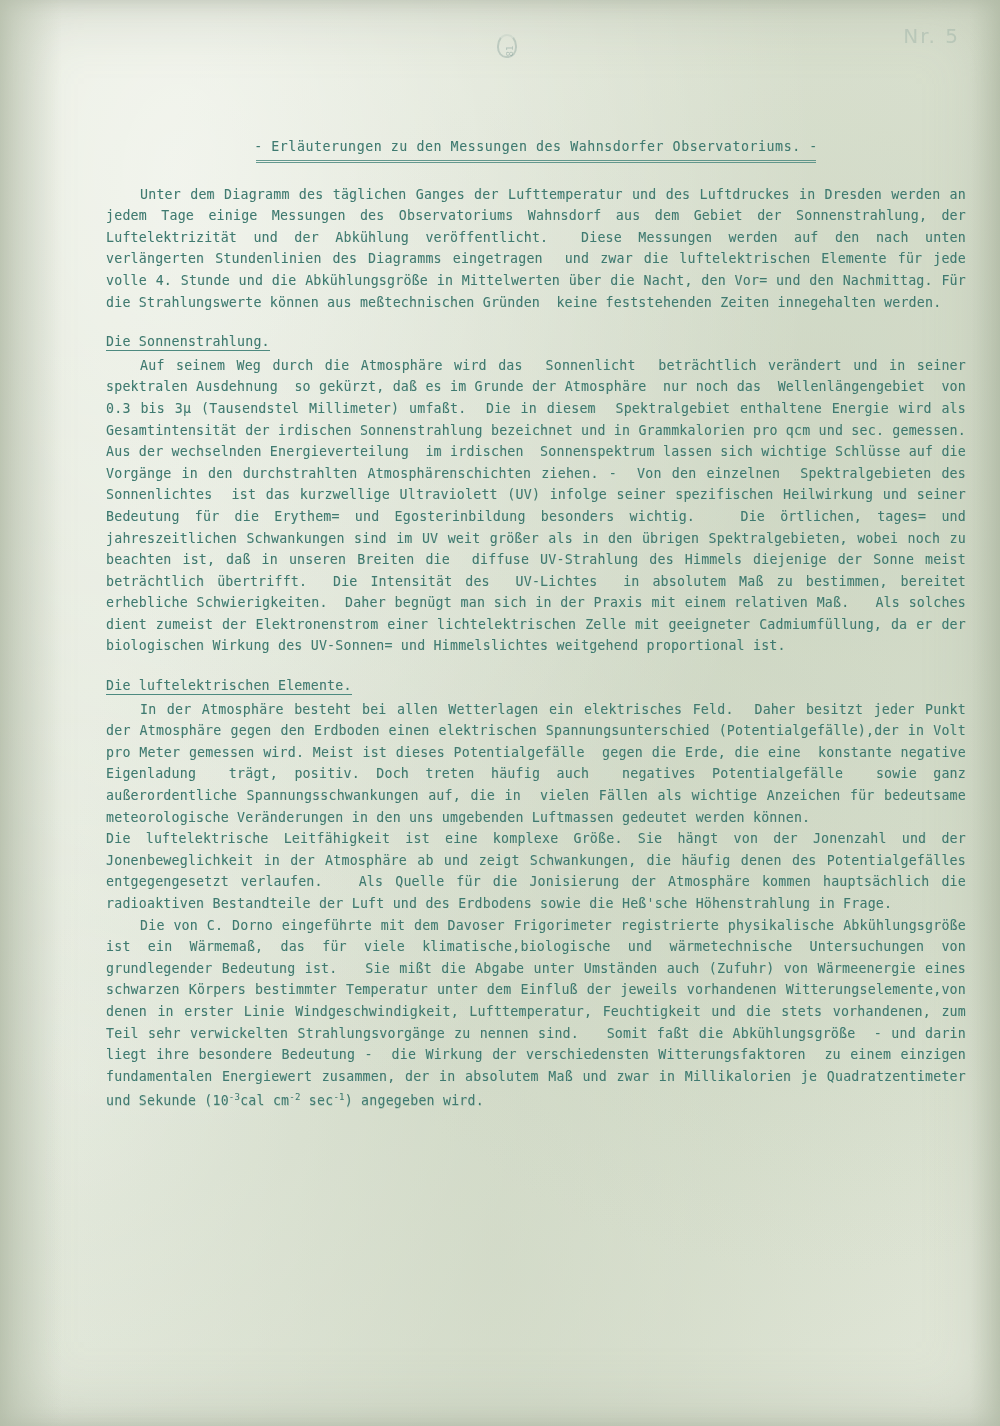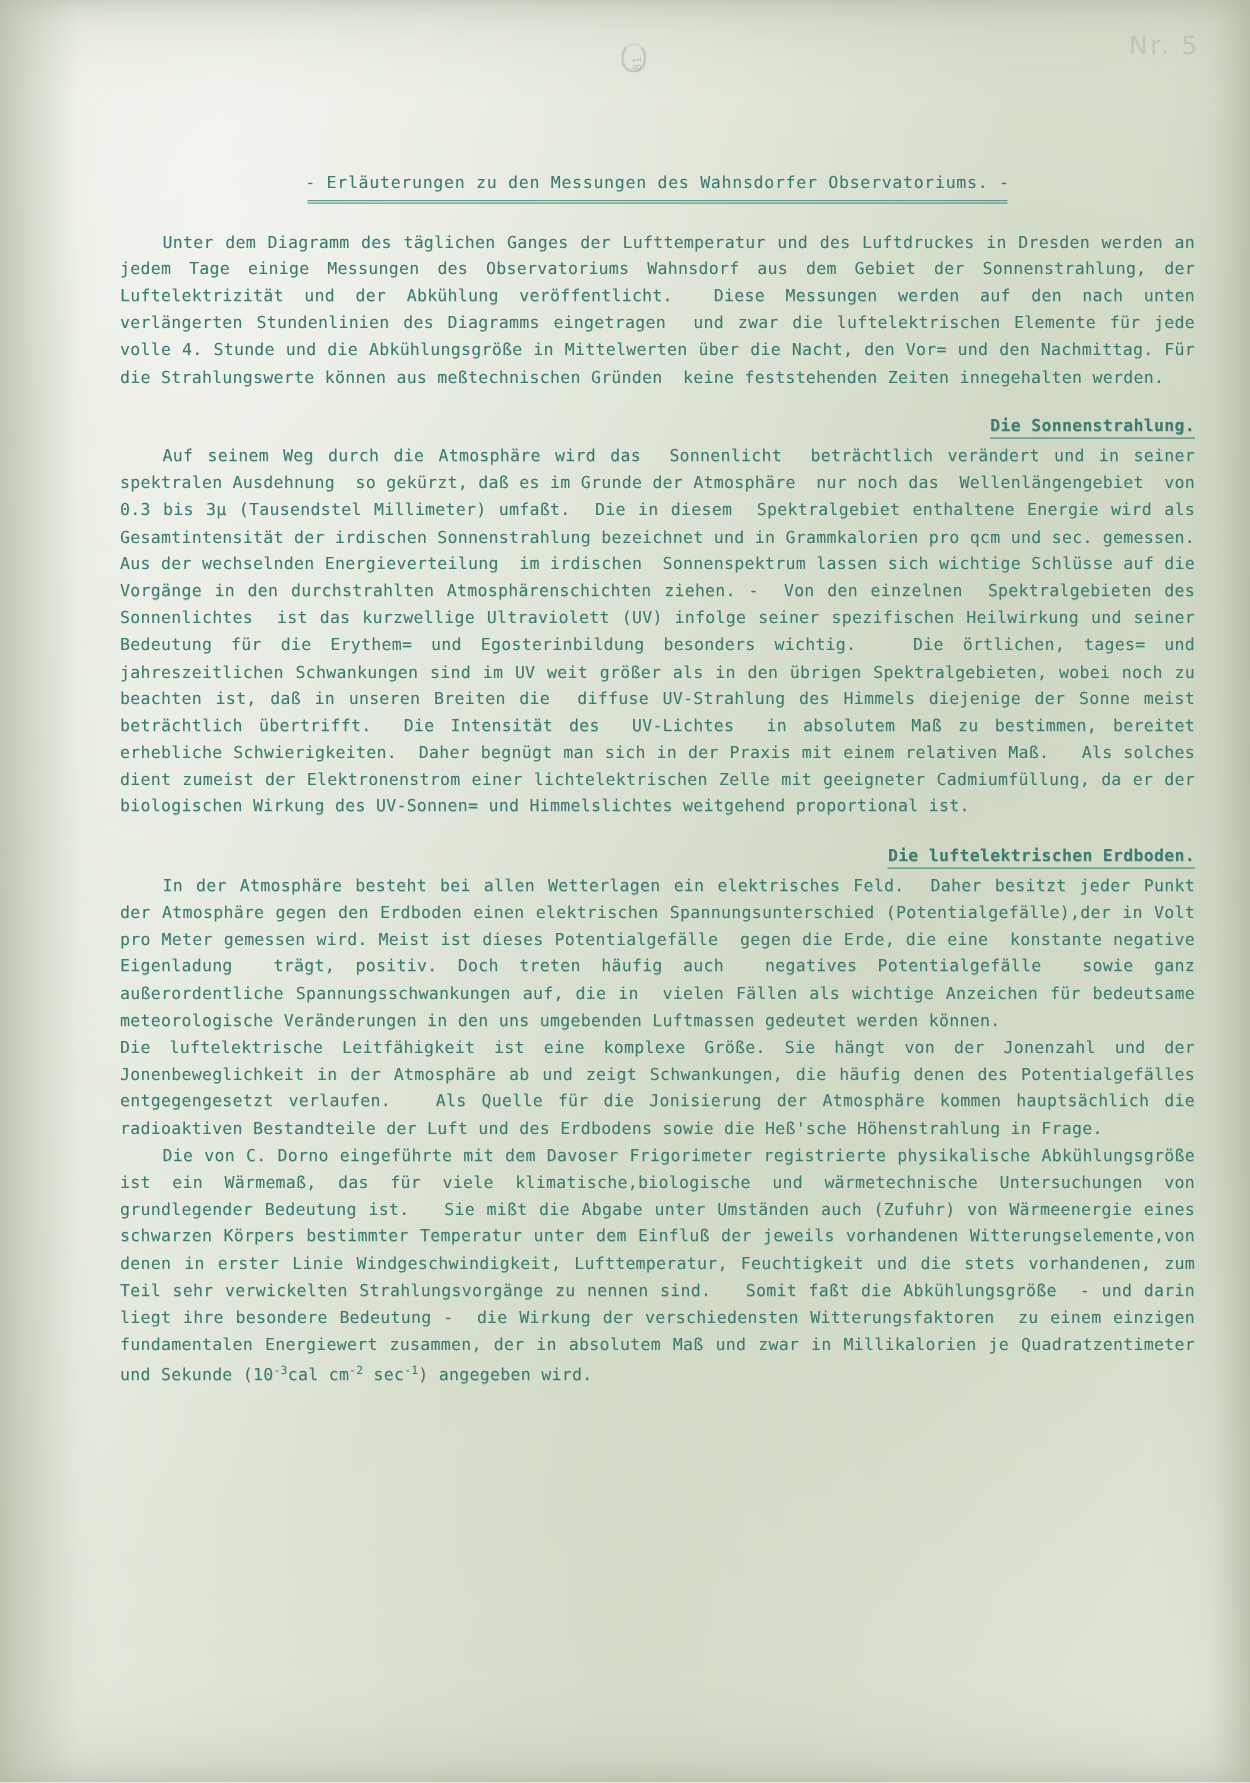--- a/index.html
+++ b/index.html
@@ -83,21 +83,21 @@
     top: 46px;
     left: 505px;
     font-size: 9px;
     color: rgba(120,150,145,0.45);
     transform: rotate(-90deg);
     pointer-events: none;
   }
 
   .content {
     position: absolute;
-    left: 96px;
+    left: 106px;
     top: 136px;
     width: 860px;
     font-size: 13.2px;
     line-height: 21.6px;
     letter-spacing: 0.25px;
   }
 
   .doc-title {
     text-align: center;
     margin: 0 0 2px 0;
@@ -115,24 +115,24 @@
 
   p.para {
     margin: 0 0 0 0;
     text-align: justify;
     text-justify: inter-word;
     white-space: pre-wrap;
   }
   p.para.indent { text-indent: 34px; }
 
   .section-head {
-    text-align: right;
+    text-align: left;
     margin: 18px 0 2px 0;
     font-size: 13.2px;
-    font-weight: bold;
+    font-weight: normal;
   }
   .section-head span {
     border-bottom: 1px solid #4d8a80;
     padding-bottom: 1px;
   }
 
   sup { font-size: 0.68em; vertical-align: super; }
 
   
   .content { text-shadow: 0.3px 0.2px 0 rgba(63,122,112,0.25); }
@@ -156,20 +156,20 @@
   <div class="content">
 
     <h1 class="doc-title">- Erläuterungen zu den Messungen des Wahnsdorfer Observatoriums. -</h1>
     <div class="title-rule"></div>
 
     <p class="para indent">Unter dem Diagramm des täglichen Ganges der Lufttemperatur und des Luftdruckes in Dresden werden an jedem Tage einige Messungen des Observatoriums Wahnsdorf aus dem Gebiet der Sonnenstrahlung, der Luftelektrizität und der Abkühlung veröffentlicht.  Diese Messungen werden auf den nach unten verlängerten Stundenlinien des Diagramms eingetragen  und zwar die luftelektrischen Elemente für jede volle 4. Stunde und die Abkühlungsgröße in Mittelwerten über die Nacht, den Vor= und den Nachmittag. Für die Strahlungswerte können aus meßtechnischen Gründen  keine feststehenden Zeiten innegehalten werden.</p>
 
     <h2 class="section-head"><span>Die Sonnenstrahlung.</span></h2>
     <p class="para indent">Auf seinem Weg durch die Atmosphäre wird das  Sonnenlicht  beträchtlich verändert und in seiner  spektralen Ausdehnung  so gekürzt, daß es im Grunde der Atmosphäre  nur noch das  Wellenlängengebiet  von 0.3 bis 3µ (Tausendstel Millimeter) umfaßt.  Die in diesem  Spektralgebiet enthaltene Energie wird als Gesamtintensität der irdischen Sonnenstrahlung bezeichnet und in Grammkalorien pro qcm und sec. gemessen.  Aus der wechselnden Energieverteilung  im irdischen  Sonnenspektrum lassen sich wichtige Schlüsse auf die Vorgänge in den durchstrahlten Atmosphärenschichten ziehen. -  Von den einzelnen  Spektralgebieten des Sonnenlichtes  ist das kurzwellige Ultraviolett (UV) infolge seiner spezifischen Heilwirkung und seiner Bedeutung für die Erythem= und Egosterinbildung besonders wichtig.   Die örtlichen, tages= und jahreszeitlichen Schwankungen sind im UV weit größer als in den übrigen Spektralgebieten, wobei noch zu beachten ist, daß in unseren Breiten die  diffuse UV-Strahlung des Himmels diejenige der Sonne meist beträchtlich übertrifft.  Die Intensität des  UV-Lichtes  in absolutem Maß zu bestimmen, bereitet  erhebliche Schwierigkeiten.  Daher begnügt man sich in der Praxis mit einem relativen Maß.   Als solches dient zumeist der Elektronenstrom einer lichtelektrischen Zelle mit geeigneter Cadmiumfüllung, da er der biologischen Wirkung des UV-Sonnen= und Himmelslichtes weitgehend proportional ist.</p>
 
-    <h2 class="section-head"><span>Die luftelektrischen Erdboden.</span></h2>
+    <h2 class="section-head"><span>Die luftelektrischen Elemente.</span></h2>
     <p class="para indent">In der Atmosphäre besteht bei allen Wetterlagen ein elektrisches Feld.  Daher besitzt jeder Punkt der Atmosphäre gegen den Erdboden einen elektrischen Spannungsunterschied (Potentialgefälle),der in Volt pro Meter gemessen wird. Meist ist dieses Potentialgefälle  gegen die Erde, die eine  konstante negative Eigenladung  trägt, positiv. Doch treten häufig auch  negatives Potentialgefälle  sowie ganz außerordentliche Spannungsschwankungen auf, die in  vielen Fällen als wichtige Anzeichen für bedeutsame meteorologische Veränderungen in den uns umgebenden Luftmassen gedeutet werden können.</p>
     <p class="para">Die luftelektrische Leitfähigkeit ist eine komplexe Größe. Sie hängt von der Jonenzahl und der Jonenbeweglichkeit in der Atmosphäre ab und zeigt Schwankungen, die häufig denen des Potentialgefälles entgegengesetzt verlaufen.   Als Quelle für die Jonisierung der Atmosphäre kommen hauptsächlich die radioaktiven Bestandteile der Luft und des Erdbodens sowie die Heß'sche Höhenstrahlung in Frage.</p>
 
     <p class="para indent"><span>Die von C. Dorno eingeführte mit dem Davoser Frigorimeter registrierte physikalische Abkühlungsgröße ist ein Wärmemaß, das für viele klimatische,biologische und wärmetechnische Untersuchungen von grundlegender Bedeutung ist.   Sie mißt die Abgabe unter Umständen auch (Zufuhr) von Wärmeenergie eines schwarzen Körpers bestimmter Temperatur unter dem Einfluß der jeweils vorhandenen Witterungselemente,von denen in erster Linie Windgeschwindigkeit, Lufttemperatur, Feuchtigkeit und die stets vorhandenen, zum Teil sehr verwickelten Strahlungsvorgänge zu nennen sind.   Somit faßt die Abkühlungsgröße  - und darin liegt ihre besondere Bedeutung -  die Wirkung der verschiedensten Witterungsfaktoren  zu einem einzigen fundamentalen Energiewert zusammen, der in absolutem Maß und zwar in Millikalorien je Quadratzentimeter und Sekunde (10</span><sup>-3</sup><span>cal cm</span><sup>-2</sup><span> sec</span><sup>-1</sup><span>) angegeben wird.</span></p>
 
   </div>
 </div>
 
 </body></html>

